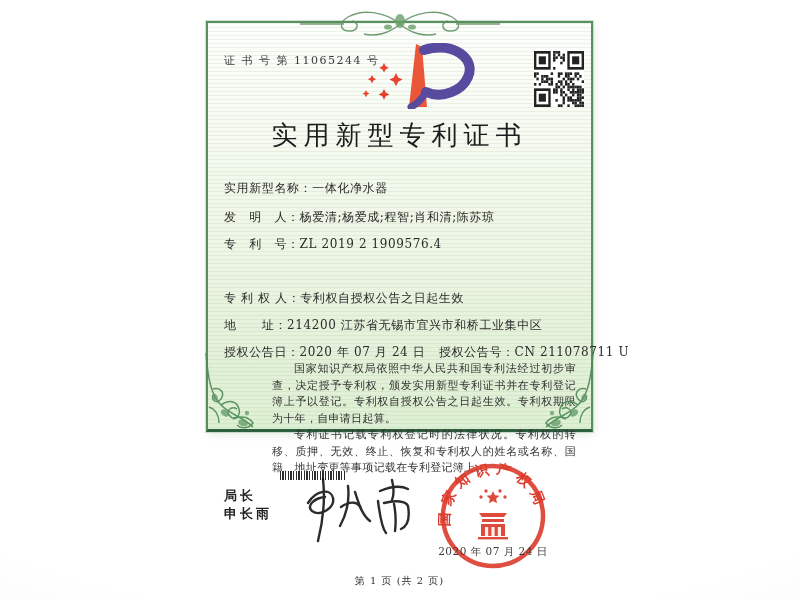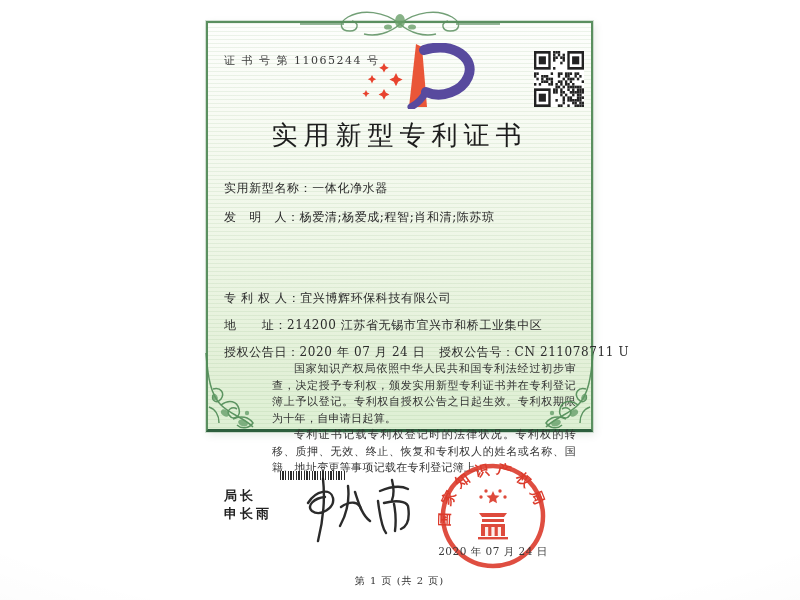--- a/index.html
+++ b/index.html
@@ -209,21 +209,22 @@
       <rect x="34.800000000000004" y="1.2" width="14.399999999999999" height="14.399999999999999" fill="none" stroke="#222" stroke-width="2.4"></rect>
       <rect x="38.4" y="4.8" width="7.199999999999999" height="7.199999999999999" fill="#222"></rect>
       <rect x="1.2" y="34.800000000000004" width="14.399999999999999" height="14.399999999999999" fill="none" stroke="#222" stroke-width="2.4"></rect>
       <rect x="4.8" y="38.4" width="7.199999999999999" height="7.199999999999999" fill="#222"></rect>
     </svg>
 
   <div class="abs title">实用新型专利证书</div>
 
   <div class="abs fieldrow" style="top:157px"><span class="lbl">实用新型名称：</span><span>一体化净水器</span></div>
   <div class="abs fieldrow" style="top:186px"><span class="lbl">发　明　人：</span><span>杨爱清;杨爱成;程智;肖和清;陈苏琼</span></div>
-  <div class="abs fieldrow" style="top:267px"><span class="lbl">专 利 权 人：</span><span>宜兴博辉环保科技有限公司</span></div>
+  <div class="abs fieldrow" style="top:213px"><span class="lbl">专　利　号：</span><span>ZL 2019 2 1909576.4</span></div>
+  <div class="abs fieldrow" style="top:267px"><span class="lbl">专 利 权 人：</span><span>专利权自授权公告之日起生效</span></div>
   <div class="abs fieldrow" style="top:294px"><span class="lbl">地　　址：</span><span>214200 江苏省无锡市宜兴市和桥工业集中区</span></div>
   <div class="abs fieldrow" style="top:321px">
     <span class="lbl">授权公告日：</span><span>2020 年 07 月 24 日</span>
     <span class="grant-no"><span class="lbl">授权公告号：</span><span>CN 211078711 U</span></span>
   </div>
 
   <div class="abs bodytext">
     <p>国家知识产权局依照中华人民共和国专利法经过初步审查，决定授予专利权，颁发实用新型专利证书并在专利登记簿上予以登记。专利权自授权公告之日起生效。专利权期限为十年，自申请日起算。</p>
     <p>专利证书记载专利权登记时的法律状况。专利权的转移、质押、无效、终止、恢复和专利权人的姓名或名称、国籍、地址变更等事项记载在专利登记簿上。</p>
   </div>

